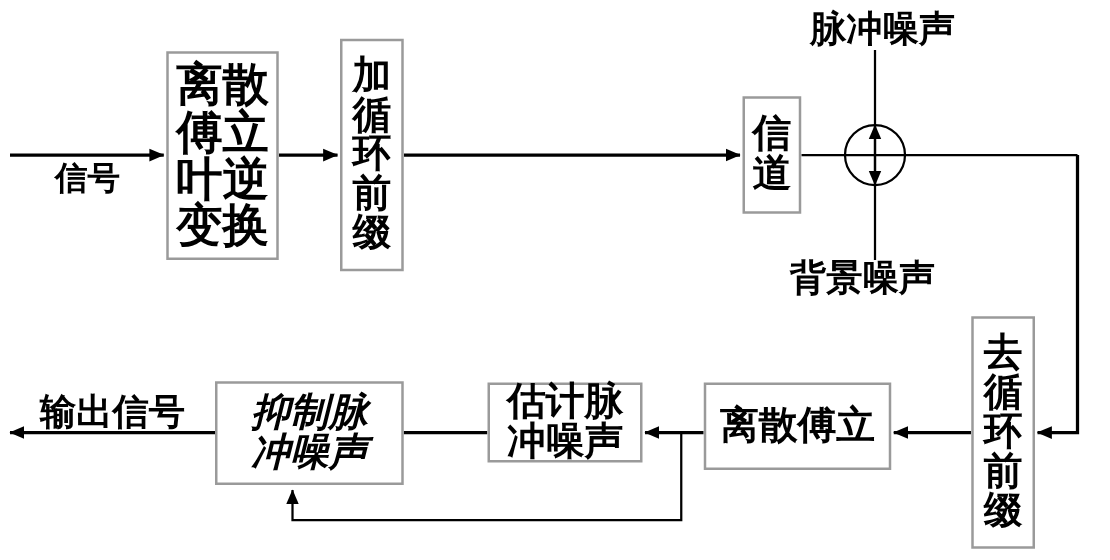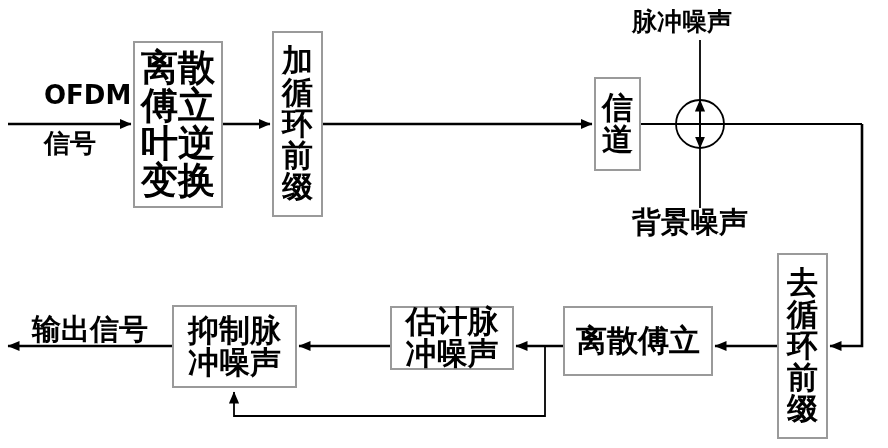--- a/index.html
+++ b/index.html
@@ -49,25 +49,25 @@
     z-index: 4;
     line-height: 1.0;
   }
   
   #node-ifft   { left:133px; top:41px;  width:90px;  height:167px; font-size:37px; }
   #node-addcp  { left:272px; top:31px;  width:51px;  height:186px; font-size:31px; }
   #node-chan   { left:594px; top:77px;  width:47px;  height:94px;  font-size:31px; }
   #node-rmcp   { left:777px; top:253px; width:51px;  height:186px; font-size:31px; }
   #node-fft    { left:563px; top:306px; width:150px; height:70px;  font-size:31px; }
   #node-est    { left:390px; top:306px; width:124px; height:64px;  font-size:31px; }
-  #node-sup    { left:172px; top:305px; width:125px; height:83px;  font-size:31px; }
+  #node-sup    { left:172px; top:305px; width:151px; height:83px;  font-size:31px;font-style:italic; }
 
   #lbl-ofdm    { left:44px;  top:82px;  font-size:26px; }
   #lbl-xinhao  { left:44px;  top:130px; font-size:26px; }
-  #lbl-impulse { left:632px; top:9px;   font-size:25px; }
+  #lbl-impulse { left:648px; top:9px;   font-size:29px; }
   #lbl-bg      { left:632px; top:208px; font-size:29px; }
   #lbl-out     { left:32px;  top:315px; font-size:29px; }
 </style>
 </head>
 <body>
 
 <div id="canvas">
 
   <svg id="svg-layer" viewBox="0 0 888 448" xmlns="http://www.w3.org/2000/svg">
     <defs>
@@ -141,19 +141,18 @@
   <div class="node" id="node-est">
     <span class="ln">估计脉</span>
     <span class="ln">冲噪声</span>
   </div>
 
   <div class="node" id="node-sup">
     <span class="ln">抑制脉</span>
     <span class="ln">冲噪声</span>
   </div>
 
-  <div class="lbl" id="lbl-ofdm">OFDM</div>
   <div class="lbl" id="lbl-xinhao">信号</div>
   <div class="lbl" id="lbl-impulse">脉冲噪声</div>
   <div class="lbl" id="lbl-out">输出信号</div>
   <div class="lbl" id="lbl-bg">背景噪声</div>
 
 </div>
 
 </body></html>

